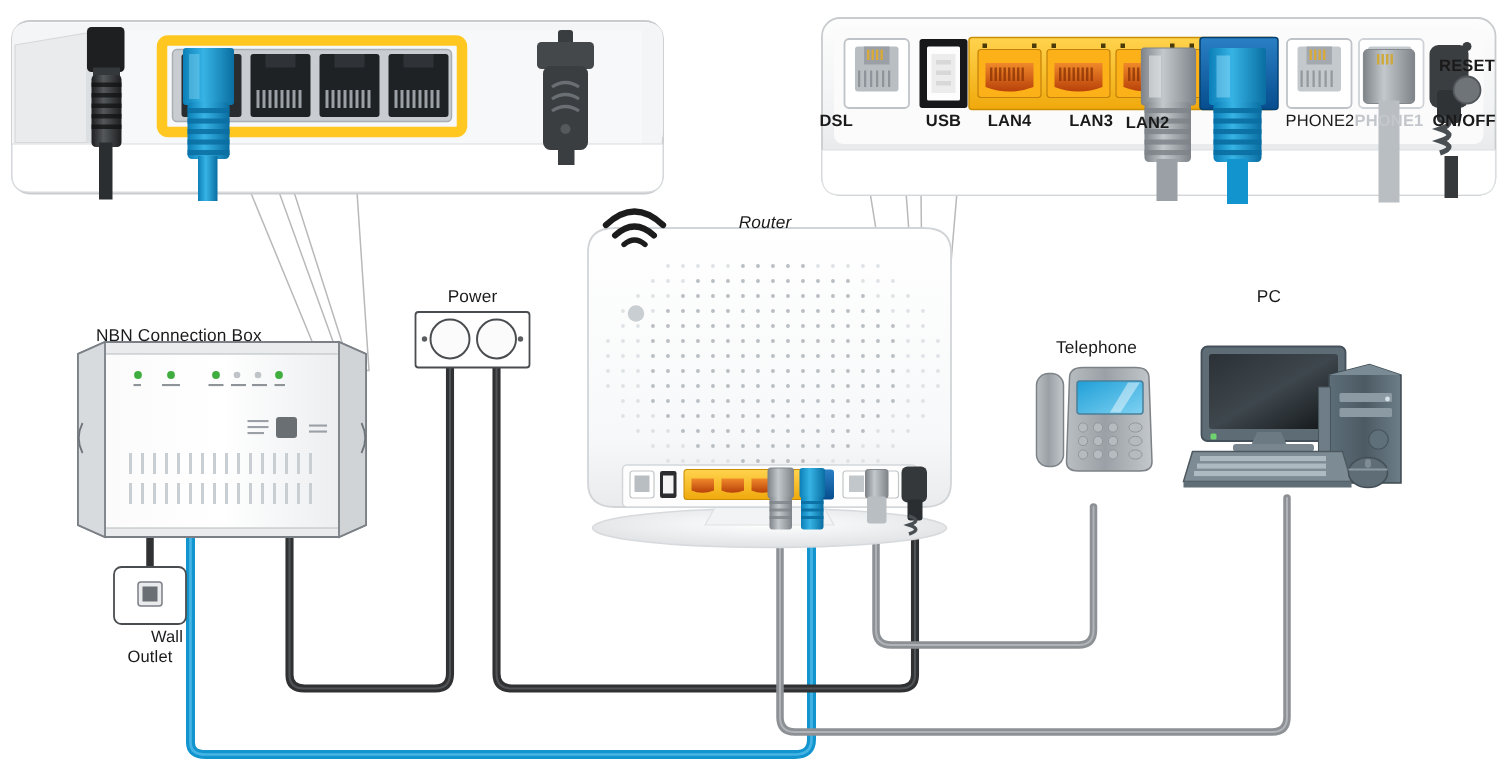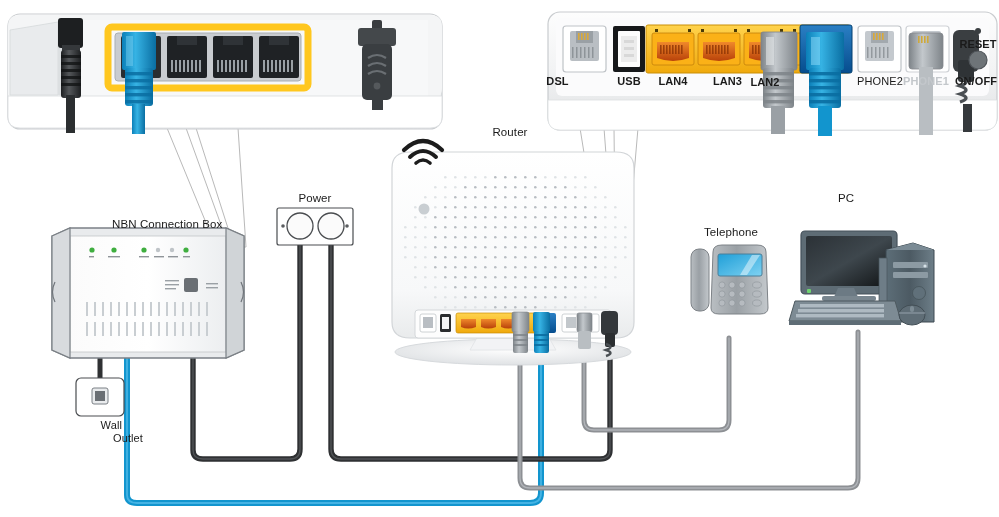--- a/index.html
+++ b/index.html
@@ -884,28 +884,28 @@
     </g>
 
     <g>
       <ellipse cx="912" cy="315" rx="13" ry="10" fill="#5f6d76" stroke="#434f56" stroke-width="1"></ellipse>
       <path d="M899,313 L925,313" stroke="#8c9aa3" stroke-width="1.2"></path>
       <rect x="910" y="306" width="4" height="6" rx="2" fill="#7e8c95"></rect>
     </g>
   </g>
 </svg>
 
-<div class="lbl b" style="left:64px; top:218px;margin-left:48px;">NBN Connection Box</div>
+<div class="lbl b" style="left:64px; top:218px;">NBN Connection Box</div>
 
 <div class="lbl" style="left:78px; top:419px; width:44px;text-align:right;">Wall</div>
-<div class="lbl" style="left:78px; top:432px; width:44px;margin-left:28px;">Outlet</div>
+<div class="lbl" style="left:78px; top:432px; width:44px;">Outlet</div>
 
 <div class="lbl b" style="left:277px; top:192px; width:76px;">Power</div>
 
-<div class="lbl b" style="left:470px; top:126px; width:80px;">Router</div>
+<div class="lbl b" style="left:470px; top:143px; width:80px;font-style:italic;">Router</div>
 
 <div class="lbl b" style="left:691px; top:226px; width:80px;">Telephone</div>
 
 <div class="lbl b" style="left:824px; top:192px; width:44px;">PC</div>
 
 <div class="lbl" style="left:536px; top:75px; width:43px; font-size:11px; font-weight:bold;">DSL</div>
 <div class="lbl" style="left:609px; top:75px; width:40px; font-size:11px; font-weight:bold;">USB</div>
 <div class="lbl" style="left:650px; top:75px; width:46px; font-size:11px; font-weight:bold;">LAN4</div>
 <div class="lbl" style="left:696px; top:75px; width:46px; font-size:11px; font-weight:bold;text-align:right;">LAN3</div>
 <div class="lbl" style="left:742px; top:76px; width:46px; font-size:11px; font-weight:bold;">LAN2</div>

